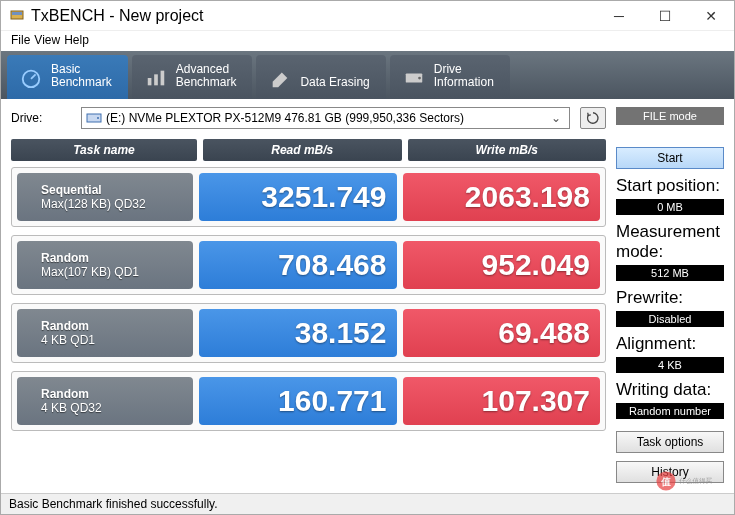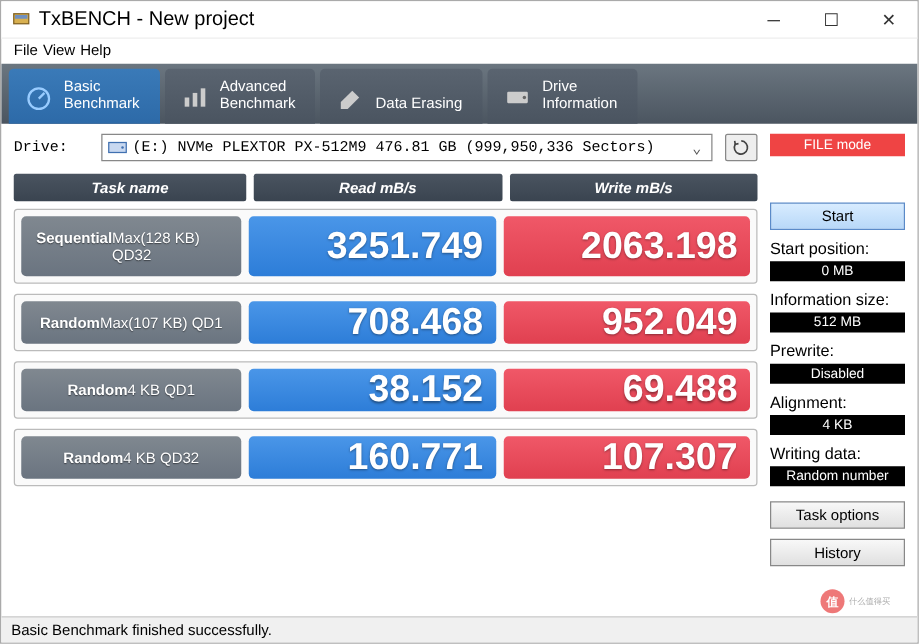--- a/index.html
+++ b/index.html
@@ -10,44 +10,44 @@
 .titlebar .winbtns { margin-left: auto; display: flex; }
 .titlebar .winbtn { width: 46px; height: 30px; display: flex; align-items: center; justify-content: center; font-size: 14px; color: #333; }
 .menubar { display: flex; gap: 4px; padding: 2px 10px 4px; font-size: 12px; }
 .tabs { display: flex; background: linear-gradient(#6b7680, #4b5560); padding: 4px 6px 0 6px; gap: 4px; }
 .tab { flex: 0 0 auto; display: flex; align-items: flex-end; gap: 8px; padding: 8px 16px 10px 12px; color: #fff; font-size: 12px; cursor: pointer; border-radius: 4px 4px 0 0; }
 .tab.active { background: linear-gradient(#3a7ab8, #2d6aa8); }
 .tab:not(.active) { background: linear-gradient(#5a6470, #4a5460); }
 .tab .ticon { width: 24px; height: 22px; display: flex; align-items: center; justify-content: center; }
 .tab .tlabel { line-height: 1.1; }
 .content { padding: 8px 10px 4px 10px; }
-.driverow { display: flex; align-items: center; gap: 10px; margin-bottom: 10px; font-family: Liberation Mono, monospace; }
+.driverow { display: flex; align-items: center; gap: 10px; margin-bottom: 10px; }
 .driverow label { font-size: 12px; width: 60px; }
 .driveselect { flex: 1; display: flex; align-items: center; border: 1px solid #888; background: #fff; height: 22px; padding: 10px 4px; font-size: 12px; }
 .driveselect .diskicon { width: 16px; height: 14px; margin-right: 4px; }
 .driveselect .chev { margin-left: auto; padding: 0 4px; color: #555; }
 .refreshbtn { width: 26px; height: 22px; border: 1px solid #888; background: #eee; display: flex; align-items: center; justify-content: center; border-radius: 2px; cursor: pointer; }
 .layout { display: flex; gap: 10px; }
 .mainarea { flex: 1; }
 .side { width: 108px; display: flex; flex-direction: column; gap: 3px; }
-.filemode { background: #ef4444; color: #fff; text-align: center; font-size: 11px; padding: 3px 0; margin-bottom: 15px; }
+.filemode { background: #737373; color: #fff; text-align: center; font-size: 11px; padding: 3px 0; margin-bottom: 0; }
 .headerrow { display: flex; gap: 6px; margin-bottom: 6px; border-radius: 10px; }
 .hcell { background: linear-gradient(#4a5460, #3a4450); color: #fff; font-style: italic; font-weight: bold; text-align: center; padding: 4px 0; font-size: 12px; border-radius: 2px; }
 .hcell.name { width: 186px; }
 .hcell.read { flex: 1; }
 .hcell.write { flex: 1; }
 .benchrow { display: flex; gap: 6px; margin-bottom: 8px; border: 1px solid #bbb; padding: 5px; border-radius: 3px; background: #fafafa; }
-.taskname { width: 176px; background: linear-gradient(#808890, #6a7480); color: #fff; border-radius: 4px; padding: 10px 12px; font-size: 12px; display: flex; flex-direction: row; justify-content: center; text-shadow: 0 1px 1px rgba(0,0,0,0.5); }
+.taskname { width: 176px; background: linear-gradient(#808890, #6a7480); color: #fff; border-radius: 4px; padding: 10px 24px; font-size: 12px; display: flex; flex-direction: column; justify-content: center; text-shadow: 0 1px 1px rgba(0,0,0,0.5); }
 .taskname .l1 { font-weight: bold; }
 .valbox { flex: 1; border-radius: 4px; display: flex; align-items: center; justify-content: flex-end; padding: 0 10px; font-size: 30px; font-weight: bold; color: #fff; font-family: Arial, sans-serif; letter-spacing: 0; }
 .valbox.read { background: linear-gradient(#4a96e8, #2d7dd8); text-shadow: 0 1px 2px rgba(0,0,0,0.4); }
 .valbox.write { background: linear-gradient(#f05868, #e04050); text-shadow: 0 1px 2px rgba(0,0,0,0.4); }
 .sbtn { border: 1px solid #888; background: linear-gradient(#f8f8f8, #e0e0e0); text-align: center; padding: 3px 0; font-size: 12px; cursor: pointer; }
 .sbtn.start { background: linear-gradient(#d8ecff, #b8d8f8); border: 1px solid #5a8ac8; }
-.slabel { font-size: 13px; margin-top: 4px; }
+.slabel { font-size: 17px; margin-top: 4px; }
 .sval { background: #000; color: #fff; text-align: center; font-size: 11px; padding: 2px 0; }
 .statusbar { position: absolute; bottom: 0; left: 0; right: 0; padding: 3px 8px; font-size: 12px; background: #f0f0f0; border-top: 1px solid #ccc; }
 .watermark { position: absolute; right: 8px; bottom: 18px; opacity: 0.7; }
 .watermark .wm { width: 72px; }
 </style>
 </head>
 <body>
 
 <div class="titlebar">
   <span class="icon">
@@ -172,21 +172,21 @@
         <div class="valbox write">107.307</div>
       </div>
     </div>
 
     <div class="side">
       <div class="filemode">FILE mode</div>
       <div style="height:16px"></div>
       <div class="sbtn start">Start</div>
       <div class="slabel">Start position:</div>
       <div class="sval">0 MB</div>
-      <div class="slabel">Information size:</div>
+      <div class="slabel">Measurement mode:</div>
       <div class="sval">512 MB</div>
       <div class="slabel">Prewrite:</div>
       <div class="sval">Disabled</div>
       <div class="slabel">Alignment:</div>
       <div class="sval">4 KB</div>
       <div class="slabel">Writing data:</div>
       <div class="sval">Random number</div>
       <div style="height:6px"></div>
       <div class="sbtn">Task options</div>
       <div style="height:2px"></div>

